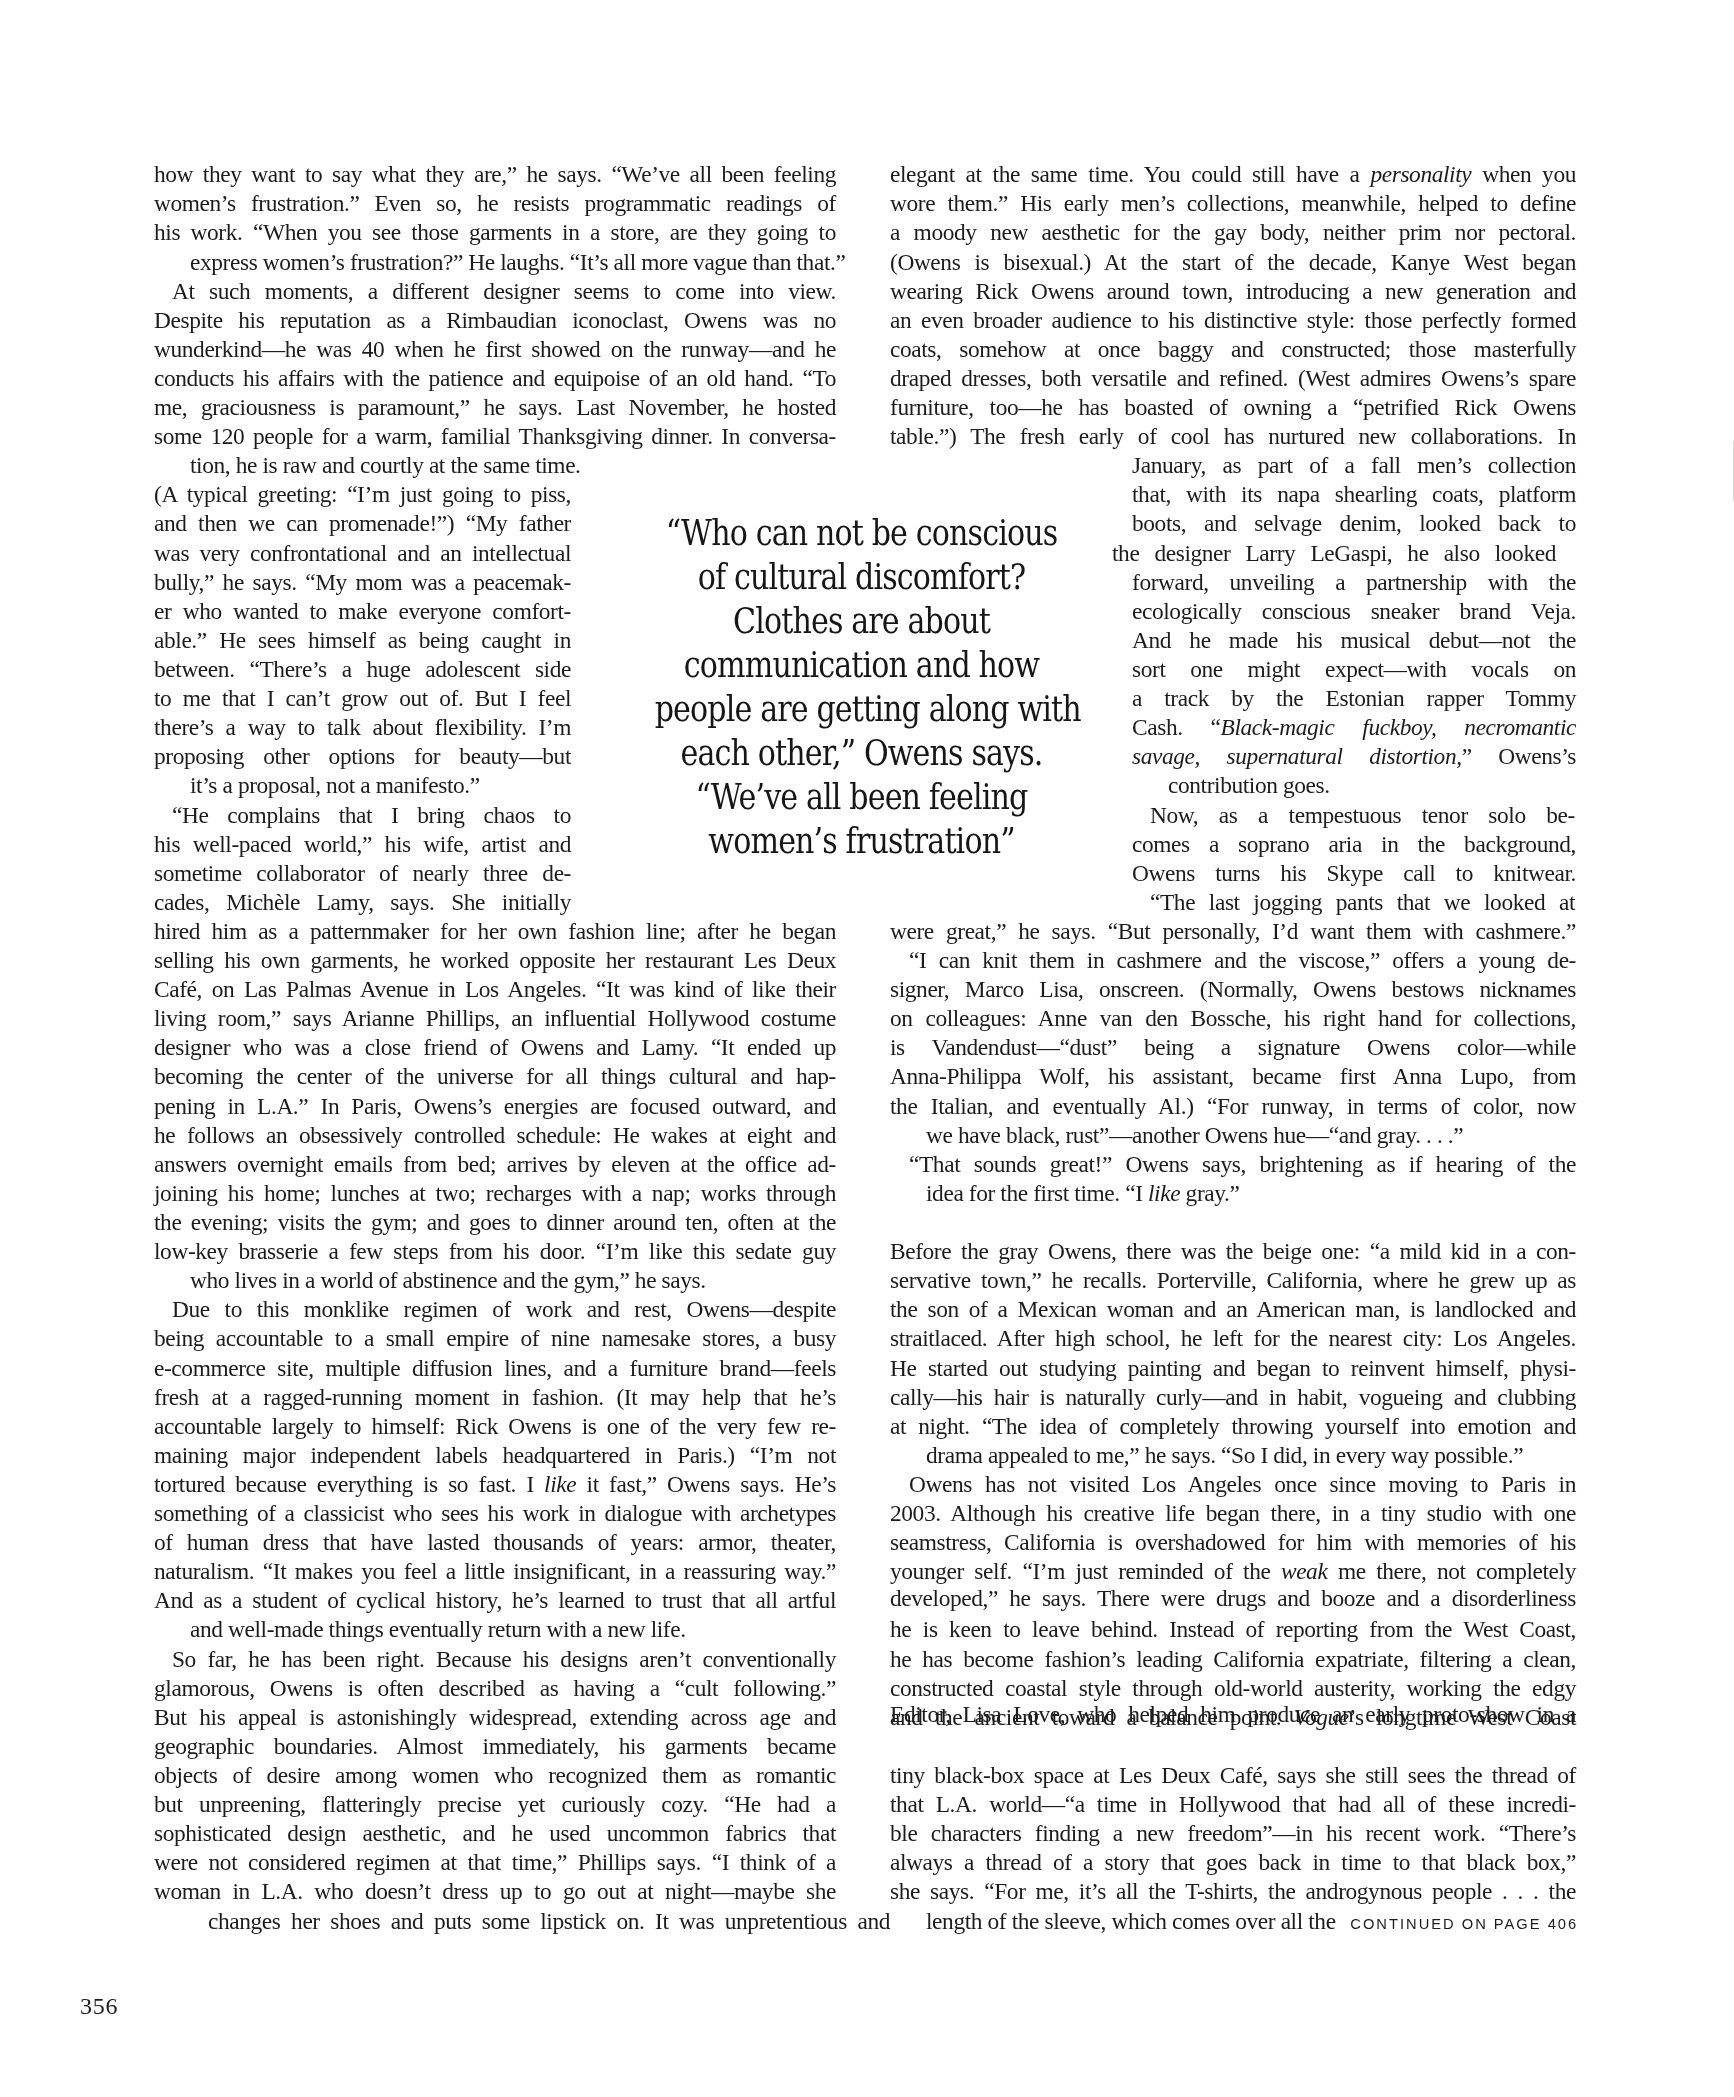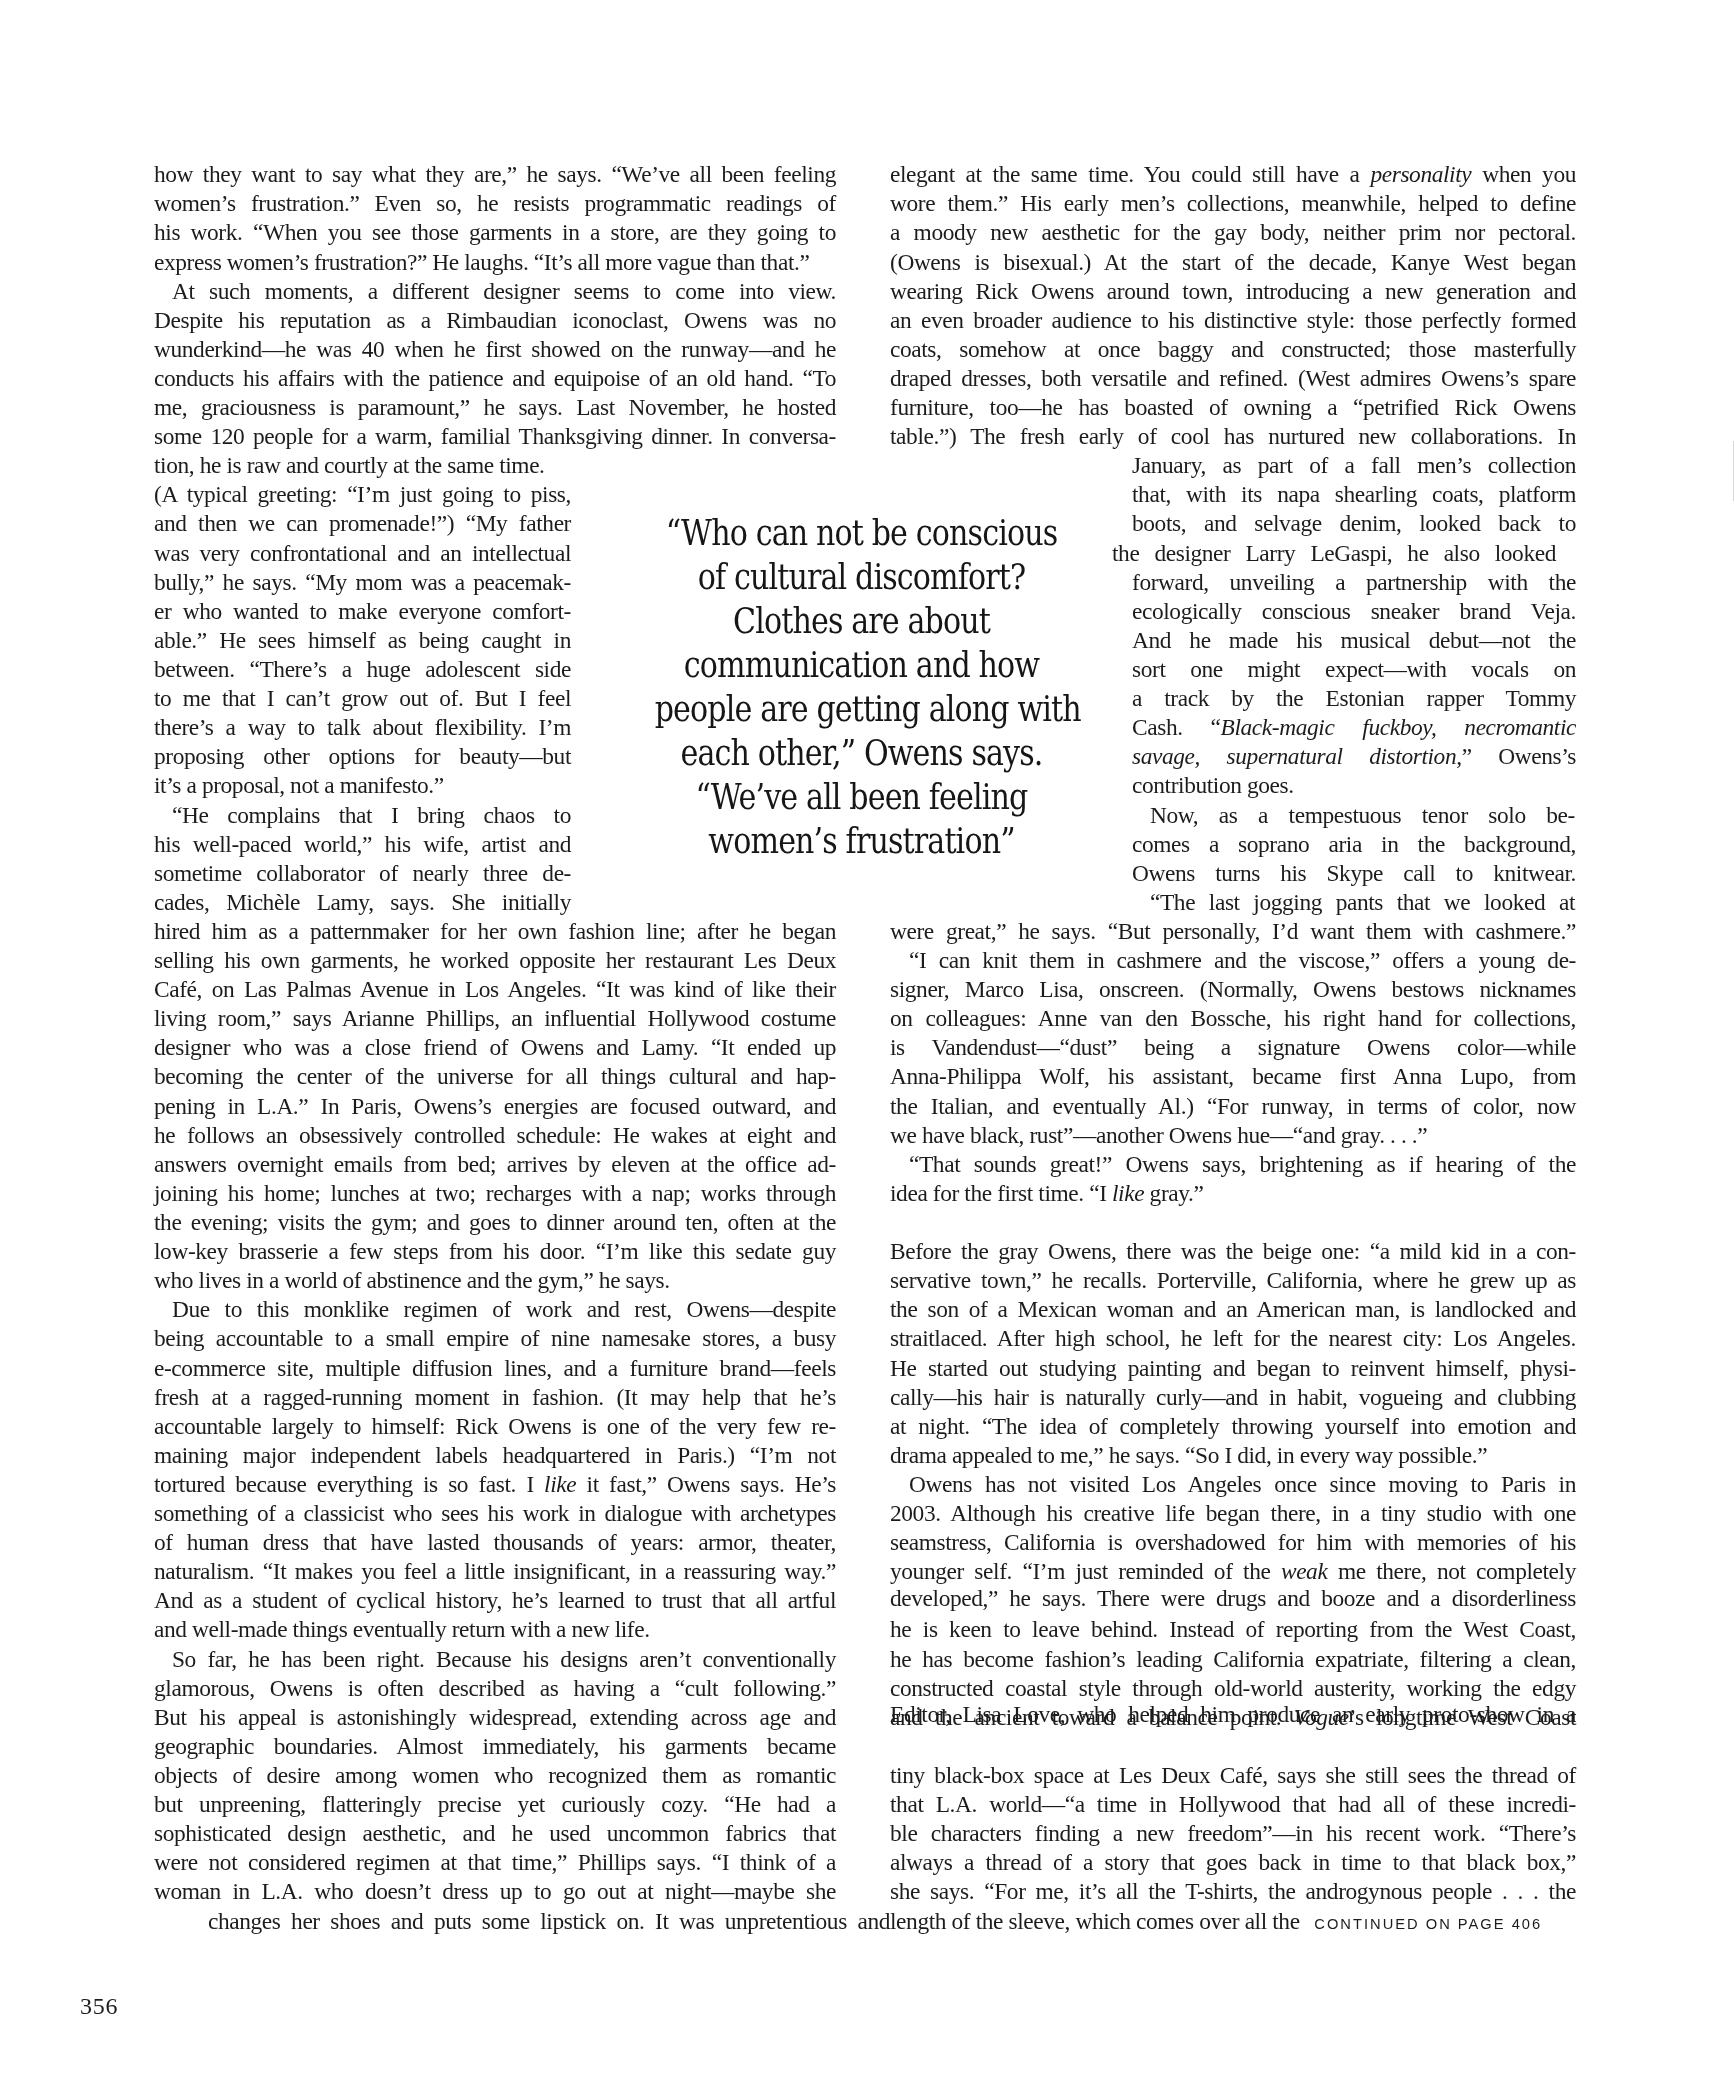--- a/index.html
+++ b/index.html
@@ -1,21 +1,21 @@
 <!DOCTYPE html>
 <html style="font-size:10.7px"><head>
 <meta charset="utf-8">
 <style>
   html, body { margin: 0; padding: 0; background: #ffffff; }
   body { width: 1735px; height: 2097px; position: relative; overflow: hidden;
          font-family: "Liberation Serif", "DejaVu Serif", serif; color: #1c1c1c; }
   .col { position: absolute; top: 0; }
   .line { position: absolute; white-space: nowrap; font-size: 23.4px; line-height: 29px;
           letter-spacing: -0.4px; text-align: justify; text-align-last: justify; }
-  .line.last { text-align-last: left; }
+  .line.last { text-align-last: left; margin-left: 36px; }
   .line i { font-style: italic; }
   .pull { position: absolute; left: 621px; width: 481px; top: 511px; text-align: center;
           font-family: "DejaVu Serif", "Liberation Serif", serif; font-size: 35px; line-height: 44px;
           letter-spacing: -1px; transform: scaleX(0.86); transform-origin: center top; color: #161616; }
   .pull div { white-space: nowrap; }
   .cont { font-family: "Liberation Sans", "DejaVu Sans", sans-serif; font-size: 14.7px; letter-spacing: 2px; }
   .folio { position: absolute; left: 80px; top: 1993px; font-size: 24px; letter-spacing: 0.7px;
            font-family: "Liberation Serif", serif; }
   .edge { position: absolute; left: 1733px; top: 441px; width: 2px; height: 60px; background: #d8d8d8; }
 </style>

